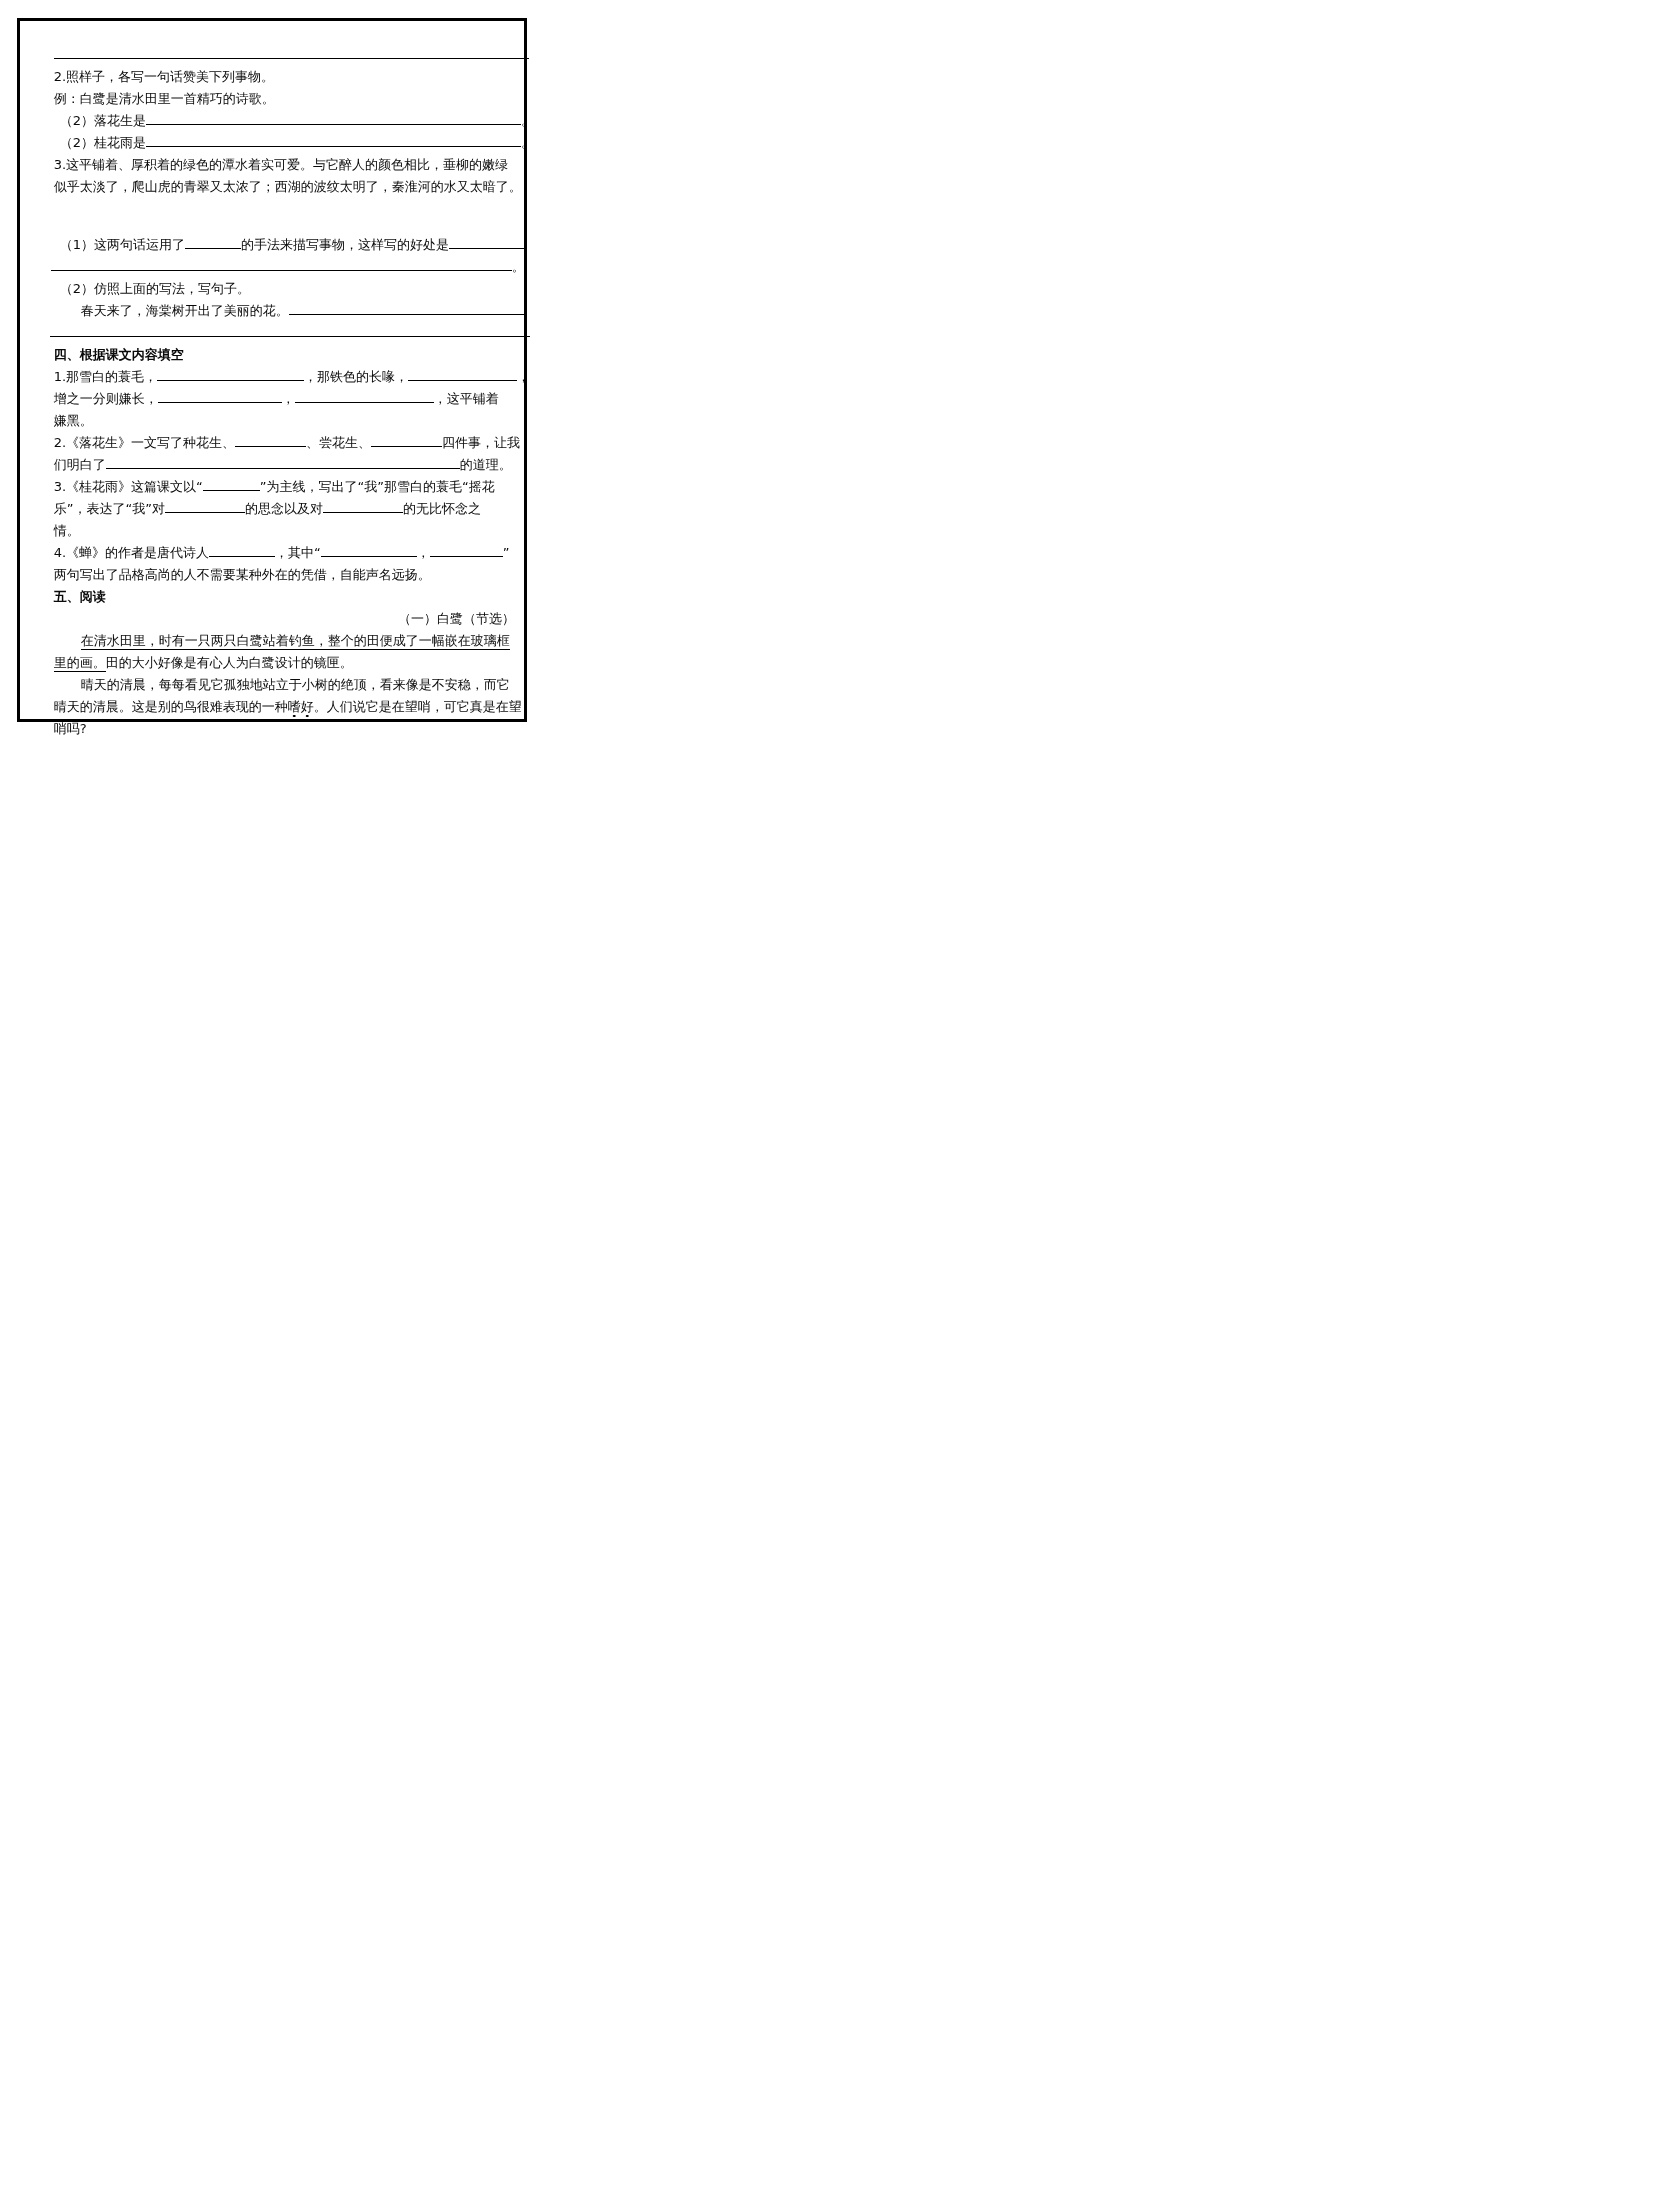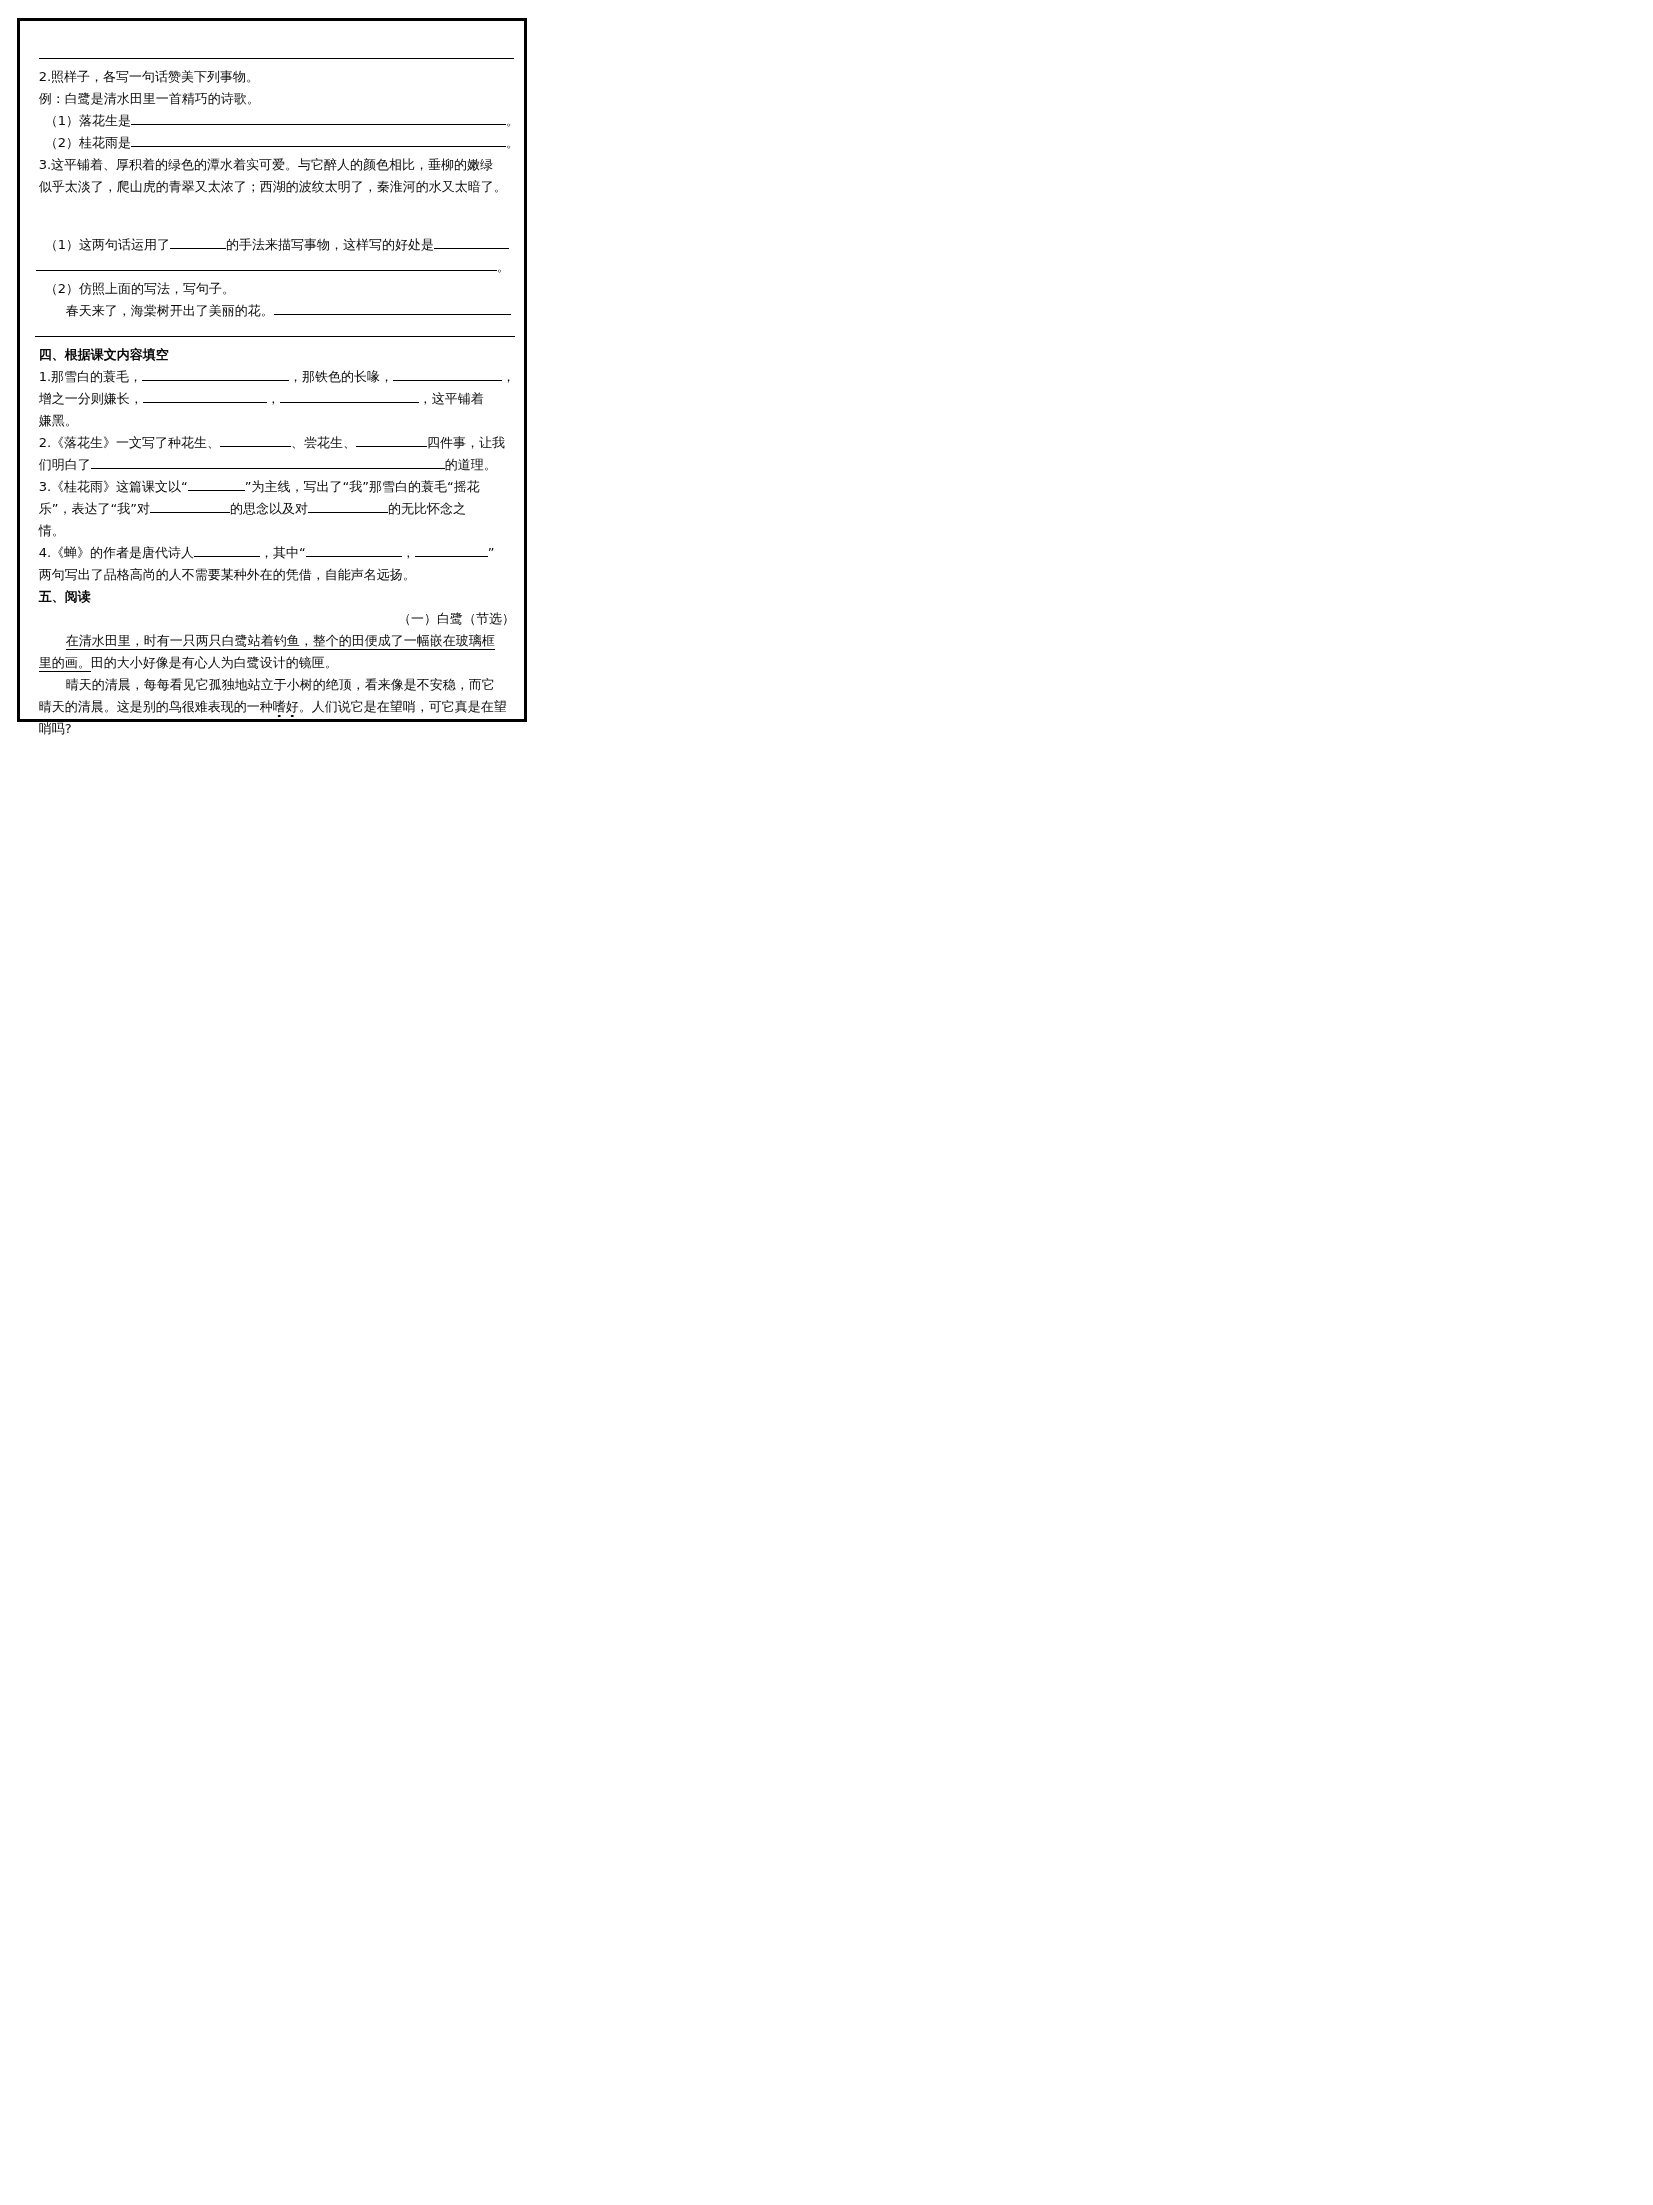--- a/index.html
+++ b/index.html
@@ -18,20 +18,21 @@
   }
   .frame {
     position: absolute;
     left: 16.7px;
     top: 18px;
     width: 510px;
     height: 704px;
     border: 3.5px solid #000000;
     box-sizing: border-box;
     background: #ffffff;
+    padding-left: 15px;
   }
   .content {
     padding: 23px 8.6px 0 19px;
   }
   .row {
     height: 22px;
     line-height: 22px;
     font-size: 13px;
     white-space: nowrap;
     letter-spacing: 0;
@@ -68,21 +69,21 @@
 </style>
 </head>
 <body>
 
 <div class="page">
   <div class="frame">
     <div class="content" id="content">
         <div class="row"><span class="blank" style="width: 475px;"></span></div>
         <div class="row"><span class="seg-text">2.照样子，各写一句话赞美下列事物。</span></div>
         <div class="row"><span class="seg-text">例：白鹭是清水田里一首精巧的诗歌。</span></div>
-        <div class="row" style="margin-left: 6px;"><span class="seg-text">（1）落花生是</span><span class="blank" style="width: 375px;"></span><span class="seg-text">。</span></div>
+        <div class="row" style="margin-left: 6px;"><span class="seg-text">（2）落花生是</span><span class="blank" style="width: 375px;"></span><span class="seg-text">。</span></div>
         <div class="row" style="margin-left: 6px;"><span class="seg-text">（2）桂花雨是</span><span class="blank" style="width: 375px;"></span><span class="seg-text">。</span></div>
         <div class="row"><span class="seg-text">3.这平铺着、厚积着的绿色的潭水着实可爱。与它醉人的颜色相比，垂柳的嫩绿</span></div>
         <div class="row"><span class="seg-text">似乎太淡了，爬山虎的青翠又太浓了；西湖的波纹太明了，秦淮河的水又太暗了。</span></div>
         <div class="row" style="margin-left: 6px; margin-top: 36px;"><span class="seg-text">（1）这两句话运用了</span><span class="blank" style="width: 56px;"></span><span class="seg-text">的手法来描写事物，这样写的好处是</span><span class="blank" style="width: 75px;"></span></div>
         <div class="row" style="margin-left: -3px;"><span class="blank" style="width: 461px;"></span><span class="seg-text">。</span></div>
         <div class="row" style="margin-left: 6px;"><span class="seg-text">（2）仿照上面的写法，写句子。</span></div>
         <div class="row" style="margin-left: 27px;"><span class="seg-text">春天来了，海棠树开出了美丽的花。</span><span class="blank" style="width: 237px;"></span></div>
         <div class="row" style="margin-left: -4px;"><span class="blank" style="width: 480px;"></span></div>
         <div class="row bold"><span class="seg-text">四、根据课文内容填空</span></div>
         <div class="row"><span class="seg-text">1.那雪白的蓑毛，</span><span class="blank" style="width: 147px;"></span><span class="seg-text">，那铁色的长喙，</span><span class="blank" style="width: 109px;"></span><span class="seg-text">，</span></div>

